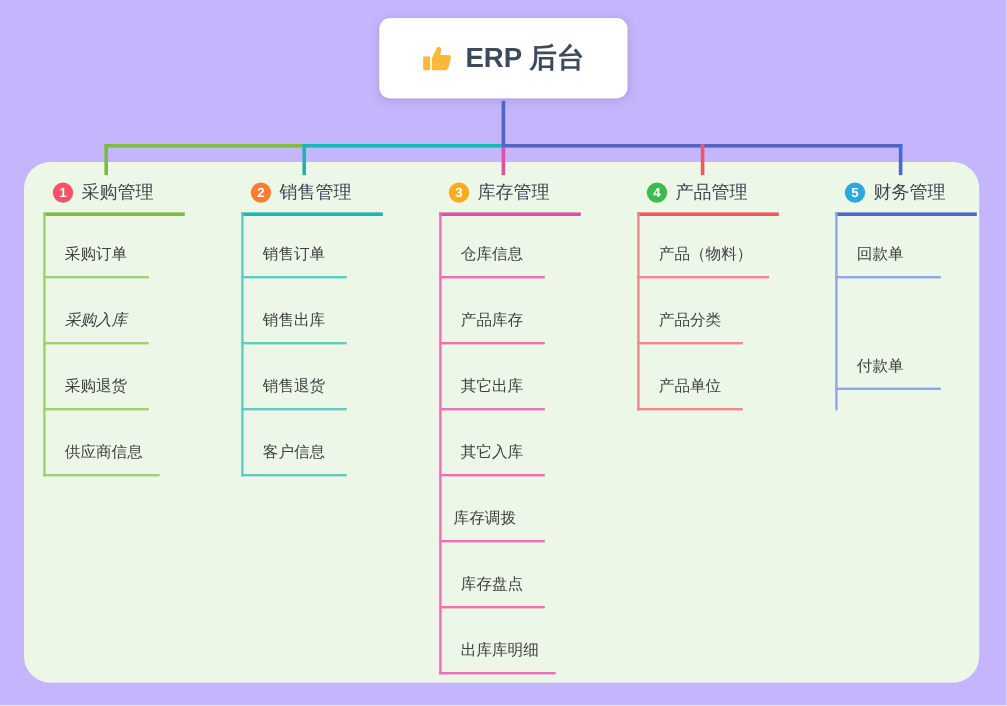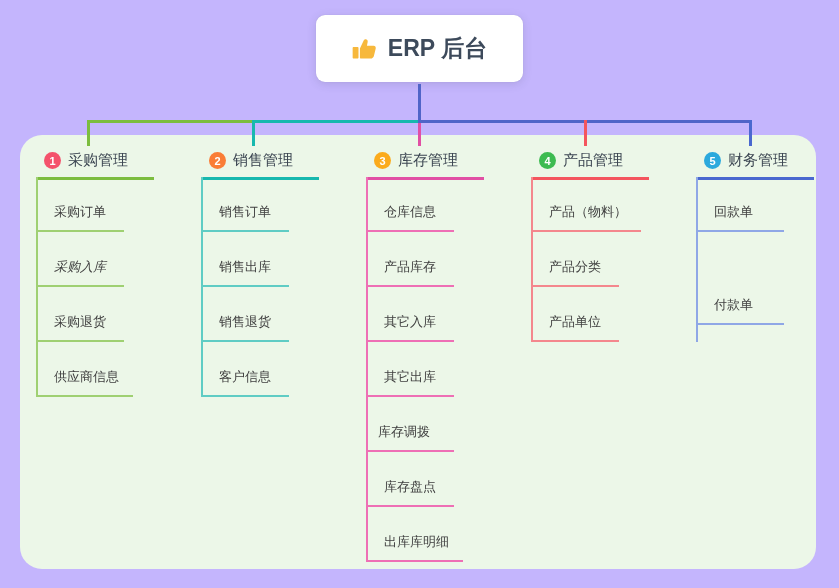--- a/index.html
+++ b/index.html
@@ -77,22 +77,22 @@
         <div class="child" style="border-bottom-color: rgb(95, 204, 196); color: rgb(64, 64, 64);">客户信息</div>
       </div>
       <div class="branch-header" style="left: 366px; border-bottom-color: rgb(225, 79, 164); color: rgb(59, 69, 81);">
         <span class="badge" style="background: rgb(251, 171, 28);">3</span>
         <span>库存管理</span>
       </div>
       <div class="vline" style="left: 366px; top: 177px; width: 2px; height: 385px; background: rgb(238, 111, 181);"></div>
       <div class="children" style="left: 366px; top: 177px;">
         <div class="child" style="border-bottom-color: rgb(238, 111, 181); color: rgb(64, 64, 64);">仓库信息</div>
         <div class="child" style="border-bottom-color: rgb(238, 111, 181); color: rgb(64, 64, 64); text-align: center;">产品库存</div>
+        <div class="child" style="border-bottom-color: rgb(238, 111, 181); color: rgb(64, 64, 64);">其它出库</div>
         <div class="child" style="border-bottom-color: rgb(238, 111, 181); color: rgb(64, 64, 64);">其它入库</div>
-        <div class="child" style="border-bottom-color: rgb(238, 111, 181); color: rgb(64, 64, 64);">其它出库</div>
         <div class="child" style="border-bottom-color: rgb(238, 111, 181); color: rgb(64, 64, 64); padding-left: 12px;">库存调拨</div>
         <div class="child" style="border-bottom-color: rgb(238, 111, 181); color: rgb(64, 64, 64);">库存盘点</div>
         <div class="child" style="border-bottom-color: rgb(238, 111, 181); color: rgb(64, 64, 64);">出库库明细</div>
       </div>
       <div class="branch-header" style="left: 531px; border-bottom-color: rgb(244, 85, 94); color: rgb(59, 69, 81);">
         <span class="badge" style="background: rgb(61, 187, 81);">4</span>
         <span>产品管理</span>
       </div>
       <div class="vline" style="left: 531px; top: 177px; width: 2px; height: 165px; background: rgb(244, 135, 141);"></div>
       <div class="children" style="left: 531px; top: 177px; text-align: right;">

